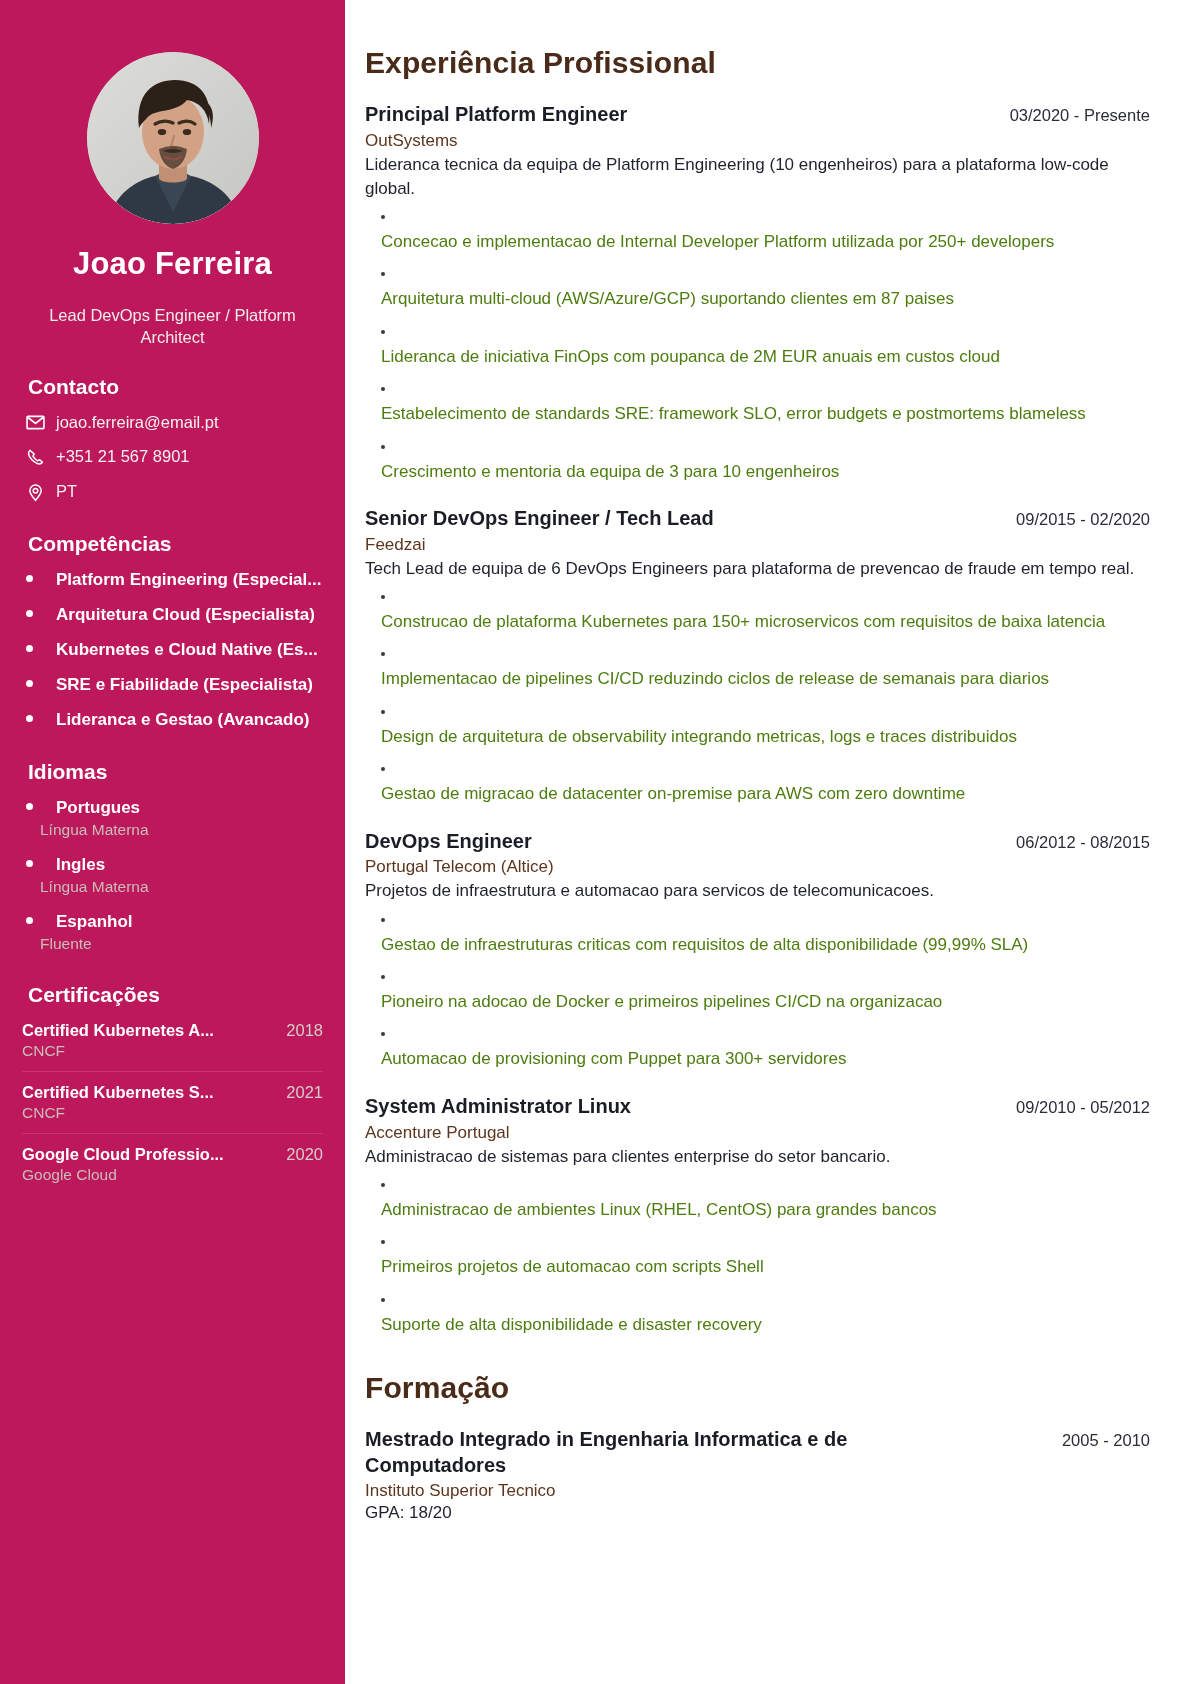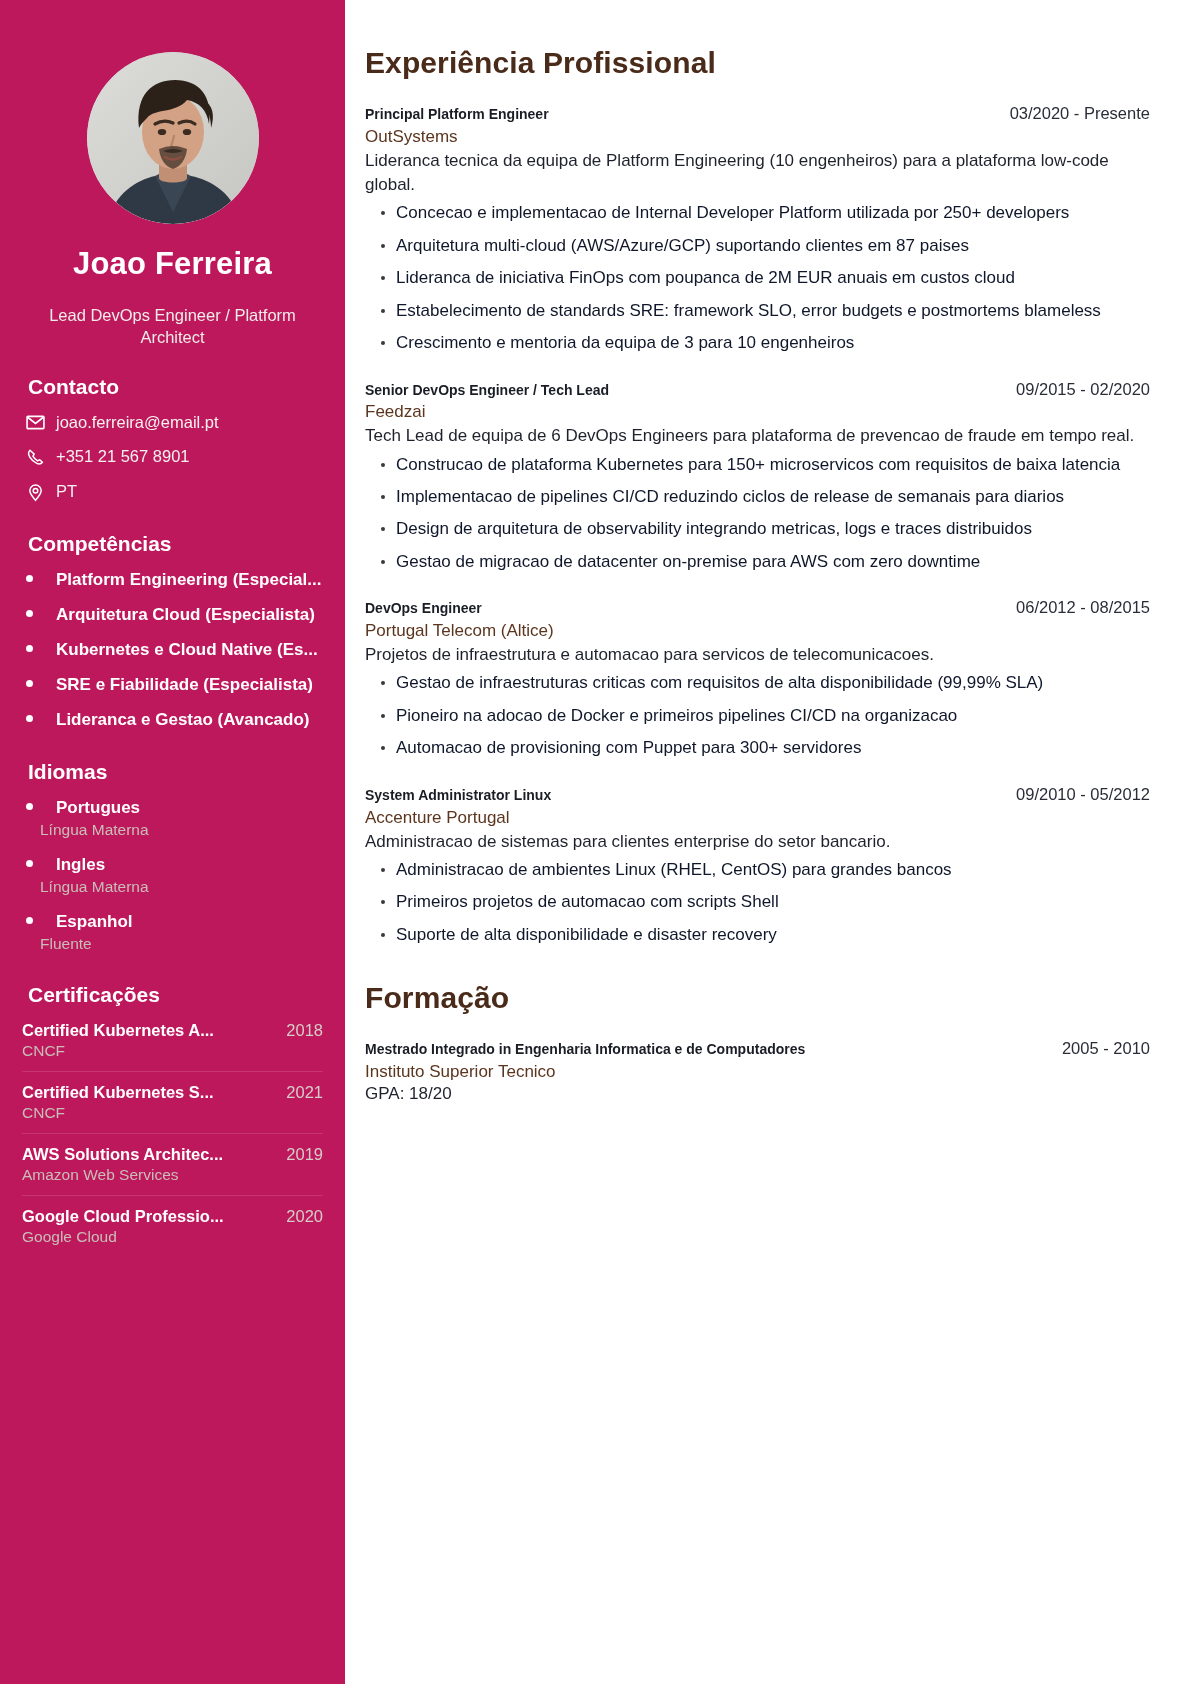--- a/index.html
+++ b/index.html
@@ -180,21 +180,21 @@
   .section-title.formacao { margin-top: 34px; }
 
   .entry { margin-bottom: 22px; }
   .entry-head {
     display: flex;
     justify-content: space-between;
     align-items: baseline;
     gap: 16px;
   }
   .entry-role {
-    font-size: 14px;
+    font-size: 20px;
     font-weight: bold;
     color: #1b1d26;
     line-height: 1.28;
   }
   .entry-date {
     font-size: 16.5px;
     color: #2a2d38;
     white-space: nowrap;
     flex: 0 0 auto;
     padding-top: 2px;
@@ -208,24 +208,25 @@
     font-size: 17px;
     color: #1f222c;
     line-height: 1.42;
     margin-top: 2px;
   }
   .achievements { margin: 4px 0 0 0; padding: 0; list-style: none; }
   .ach-item {
     display: flex;
     gap: 11px;
     font-size: 17px;
-    color: #0f172a;
+    color: #4d7c0f;
     line-height: 1.44;
     margin-bottom: 8px;
     padding-left: 16px;
+    flex-direction: column;
   }
   .ach-dot {
     flex: 0 0 4px;
     width: 4px;
     height: 4px;
     border-radius: 50%;
     background: #3a3a3a;
     margin-top: 10px;
   }
   .ach-text { flex: 1; }
@@ -381,27 +382,20 @@
       </div>
       <div class="cert-item">
         <div class="cert-top">
           <span class="cert-name">Certified Kubernetes S...</span>
           <span class="cert-year">2021</span>
         </div>
         <div class="cert-issuer">CNCF</div>
       </div>
       <div class="cert-item">
         <div class="cert-top">
-          <span class="cert-name">AWS Solutions Architec...</span>
-          <span class="cert-year">2019</span>
-        </div>
-        <div class="cert-issuer">Amazon Web Services</div>
-      </div>
-      <div class="cert-item">
-        <div class="cert-top">
           <span class="cert-name">Google Cloud Professio...</span>
           <span class="cert-year">2020</span>
         </div>
         <div class="cert-issuer">Google Cloud</div>
       </div>
     </div>
 
   </aside>
 
   <main class="main">

